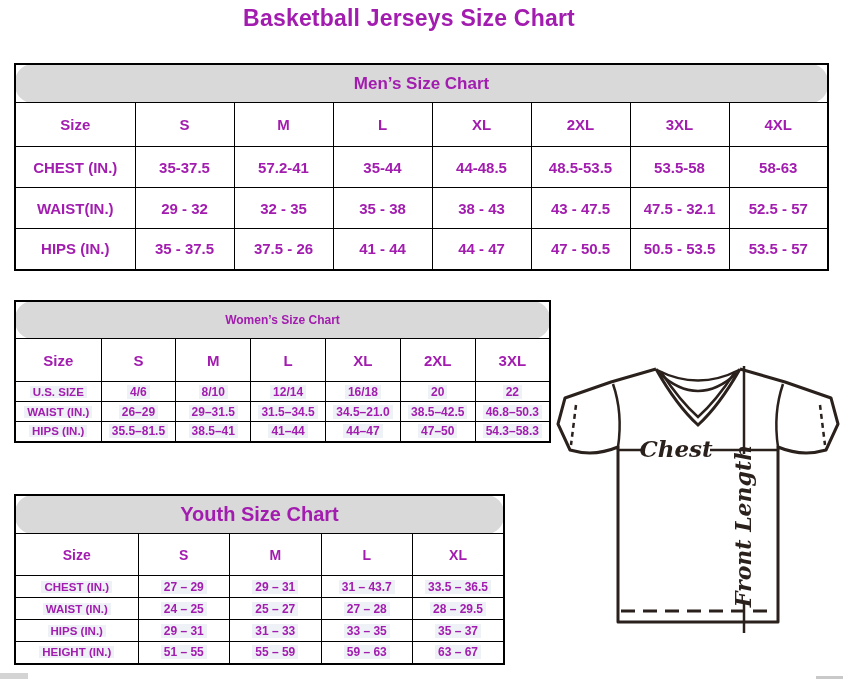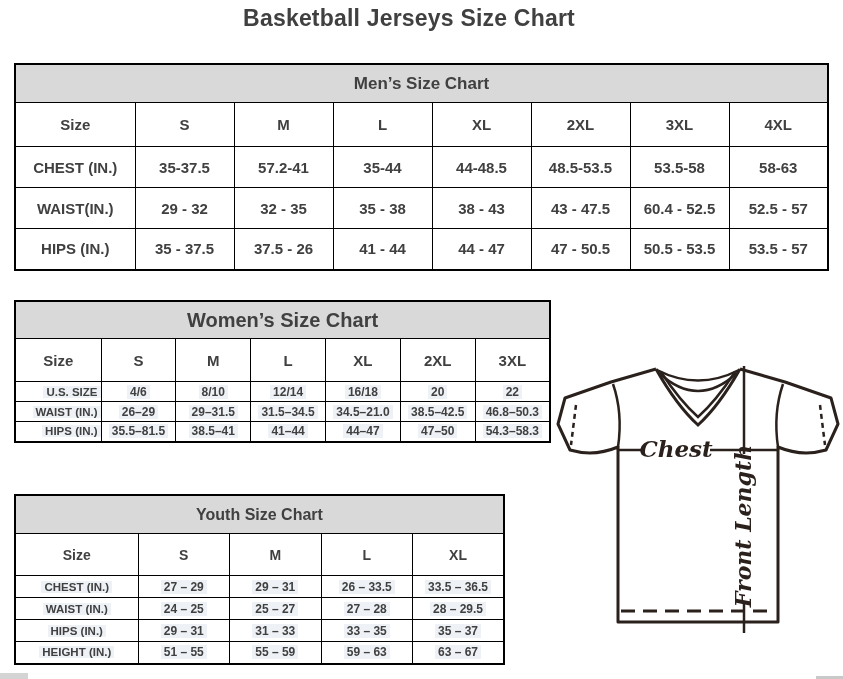--- a/index.html
+++ b/index.html
@@ -1,49 +1,49 @@
 <!DOCTYPE html>
 <html><head>
 <meta charset="utf-8">
 <style>
   html,body { margin:0; padding:0; background:#fff; }
   .canvas {
     position:relative; width:843px; height:679px; background:#ffffff;
-    font-family:"Liberation Sans", sans-serif; color:#404040; overflow:hidden;
+    font-family:"Liberation Sans", sans-serif; color:#a21caf; overflow:hidden;
   }
   .page-title {
     position:absolute; top:5px; left:0; width:818px; text-align:center;
     font-size:23px; font-weight:bold; letter-spacing:0.2px;
   }
   table { border-collapse:collapse; position:absolute; table-layout:fixed; background:#fff; }
   .tbl { border:2px solid #000; }
   th, td {
     border:1px solid #000; text-align:center; vertical-align:middle;
     font-weight:bold; padding:0; overflow:hidden; white-space:nowrap;
   }
-  .section-header th { background:#d9d9d9; }
+  .section-header th { background:#d9d9d9;border-radius:18px; }
 
   
   .mens { left:14px; top:63px; width:815px; }
   .mens .section-header th { height:37px; font-size:17px; }
   .mens .size-row th { height:43px; font-size:15px; }
   .mens tbody tr { height:41px; font-size:15px; }
   .mens col.label { width:120px; }
 
   
   .womens { left:14px; top:300px; width:537px; }
-  .womens .section-header th { height:36px; font-size:20px;margin-left:17px; }
+  .womens .section-header th { height:36px; font-size:12px;margin-left:17px; }
   .womens .size-row th { height:42px; font-size:15px; }
   .womens tbody tr { height:20px; font-size:12px; }
-  .womens tbody th { font-size:11.5px;text-align:right; }
+  .womens tbody th { font-size:11.5px; }
   .womens col.label { width:86px; }
 
   
   .youth { left:14px; top:494px; width:491px; }
-  .youth .section-header th { height:37px; font-size:16px; }
+  .youth .section-header th { height:37px; font-size:20px; }
   .youth .size-row th { height:41px; font-size:14px; }
   .youth tbody tr { height:22px; font-size:12px; }
   .youth tbody th { font-size:11.5px; }
   .youth col.label { width:123px; }
 
   
   .hl { background:#eef1f5; padding:0 3px; }
 
   .jersey { position:absolute; left:556px; top:361px; width:287px; height:292px; }
   .jersey text { font-family:"DejaVu Serif", serif; font-style:italic; font-weight:bold; fill:#2a211d; }
@@ -95,21 +95,21 @@
         <td>53.5-58</td>
         <td>58-63</td>
       </tr>
       <tr>
         <th>WAIST(IN.)</th>
         <td>29 - 32</td>
         <td>32 - 35</td>
         <td>35 - 38</td>
         <td>38 - 43</td>
         <td>43 - 47.5</td>
-        <td>60.4 - 52.5</td>
+        <td>47.5 - 32.1</td>
         <td>52.5 - 57</td>
       </tr>
       <tr>
         <th>HIPS (IN.)</th>
         <td>35 - 37.5</td>
         <td>37.5 - 26</td>
         <td>41 - 44</td>
         <td>44 - 47</td>
         <td>47 - 50.5</td>
         <td>50.5 - 53.5</td>
@@ -191,21 +191,21 @@
         <th>M</th>
         <th>L</th>
         <th>XL</th>
       </tr>
     </thead>
     <tbody>
       <tr>
         <th><span class="hl">CHEST (IN.)</span></th>
         <td><span class="hl">27 – 29</span></td>
         <td><span class="hl">29 – 31</span></td>
-        <td><span class="hl">26 – 33.5</span></td>
+        <td><span class="hl">31 – 43.7</span></td>
         <td><span class="hl">33.5 – 36.5</span></td>
       </tr>
       <tr>
         <th><span class="hl">WAIST (IN.)</span></th>
         <td><span class="hl">24 – 25</span></td>
         <td><span class="hl">25 – 27</span></td>
         <td><span class="hl">27 – 28</span></td>
         <td><span class="hl">28 – 29.5</span></td>
       </tr>
       <tr>

